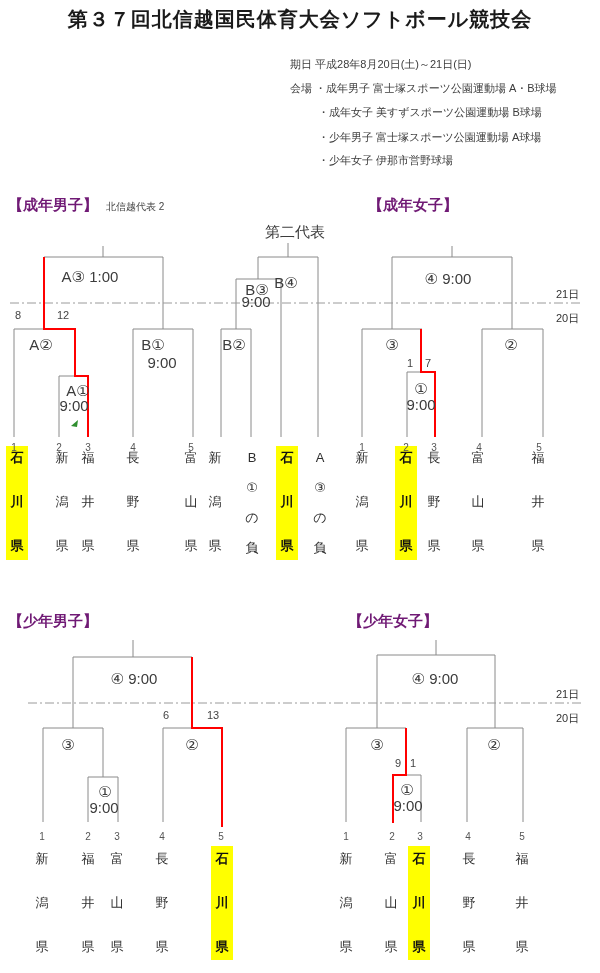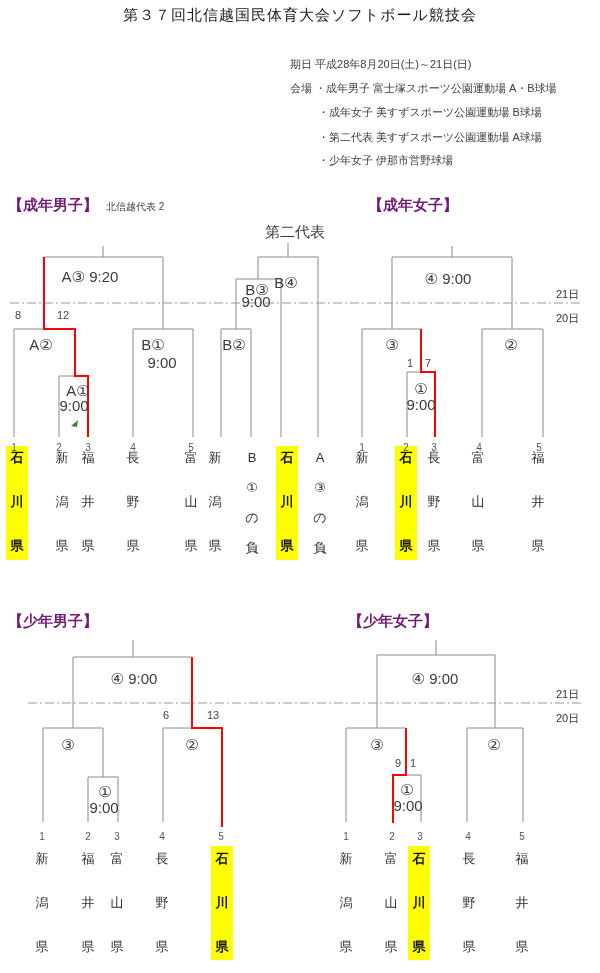--- a/index.html
+++ b/index.html
@@ -4,21 +4,21 @@
 <style>
   html,body { margin:0; padding:0; background:#ffffff; }
   .page {
     position:relative; width:600px; height:973px; background:#ffffff;
     font-family:"Liberation Sans","DejaVu Sans",sans-serif; color:#3c3c3c;
     overflow:hidden;
   }
   svg.lines { position:absolute; left:0; top:0; z-index:1; }
   .txt { position:absolute; z-index:3; white-space:nowrap; }
   .c { transform:translateX(-50%); }
-  .title { font-size:15px; font-weight:normal; color:#1a1a1a; letter-spacing:1px; }
+  .title { font-size:20px; font-weight:bold; color:#1a1a1a; letter-spacing:1px; }
   .info { font-size:11px; color:#3c3c3c; }
   .hdr { font-size:15px; font-weight:bold; color:#701a75; }
   .note { font-size:10px; color:#444; }
   .lbl { font-size:15px; color:#3c3c3c; }
   .score { font-size:11px; color:#444; }
   .day { font-size:11px; color:#333; }
   .num { font-size:10px; color:#555; }
   .vcol {
     position:absolute; z-index:3; transform:translateX(-50%);
     white-space:pre-line; text-align:center;
@@ -60,36 +60,36 @@
       <polyline points="406,728 406,775 393,775 393,823"></polyline>
     </g>
 
     <polygon points="71,426 78,420 77,427" fill="#2f8f2f"></polygon>
   </svg>
 
   <div class="txt title c" style="left:300px;top:6px">第３７回北信越国民体育大会ソフトボール競技会</div>
   <div class="txt info" style="left:290px;top:57px">期日 平成28年8月20日(土)～21日(日)</div>
   <div class="txt info" style="left:318px;top:105px">・成年女子 美すずスポーツ公園運動場 B球場</div>
   <div class="txt info" style="left:290px;top:81px">会場 ・成年男子 富士塚スポーツ公園運動場 A・B球場</div>
-  <div class="txt info" style="left:318px;top:130px">・第二代表 美すずスポーツ公園運動場 A球場</div>
+  <div class="txt info" style="left:318px;top:130px">・少年男子 富士塚スポーツ公園運動場 A球場</div>
   <div class="txt info" style="left:318px;top:153px">・少年女子 伊那市営野球場</div>
 
   <div class="txt hdr" style="left:8px;top:196px">【成年男子】</div>
   <div class="txt note" style="left:106px;top:200px">北信越代表 2</div>
   <div class="txt hdr" style="left:368px;top:196px">【成年女子】</div>
   <div class="txt hdr" style="left:8px;top:612px">【少年男子】</div>
   <div class="txt hdr" style="left:348px;top:612px">【少年女子】</div>
   <div class="txt lbl c" style="left:295px;top:223px">第二代表</div>
 
   <div class="txt day" style="left:556px;top:287px">21日</div>
   <div class="txt day" style="left:556px;top:311px">20日</div>
   <div class="txt day" style="left:556px;top:687px">21日</div>
   <div class="txt day" style="left:556px;top:711px">20日</div>
 
-  <div class="txt lbl c" style="left:90px;top:268px">A③ 9:20</div>
+  <div class="txt lbl c" style="left:90px;top:268px">A③ 1:00</div>
   <div class="txt lbl c" style="left:41px;top:336px">A②</div>
   <div class="txt score c" style="left:18px;top:309px">8</div>
   <div class="txt score c" style="left:63px;top:309px">12</div>
   <div class="txt lbl c" style="left:78px;top:382px">A①</div>
   <div class="txt lbl c" style="left:74px;top:397px">9:00</div>
   <div class="txt lbl c" style="left:153px;top:336px">B①</div>
   <div class="txt lbl c" style="left:162px;top:354px">9:00</div>
   <div class="txt lbl c" style="left:234px;top:336px">B②</div>
   <div class="txt lbl c" style="left:257px;top:281px">B③</div>
   <div class="txt lbl c" style="left:256px;top:293px">9:00</div>

